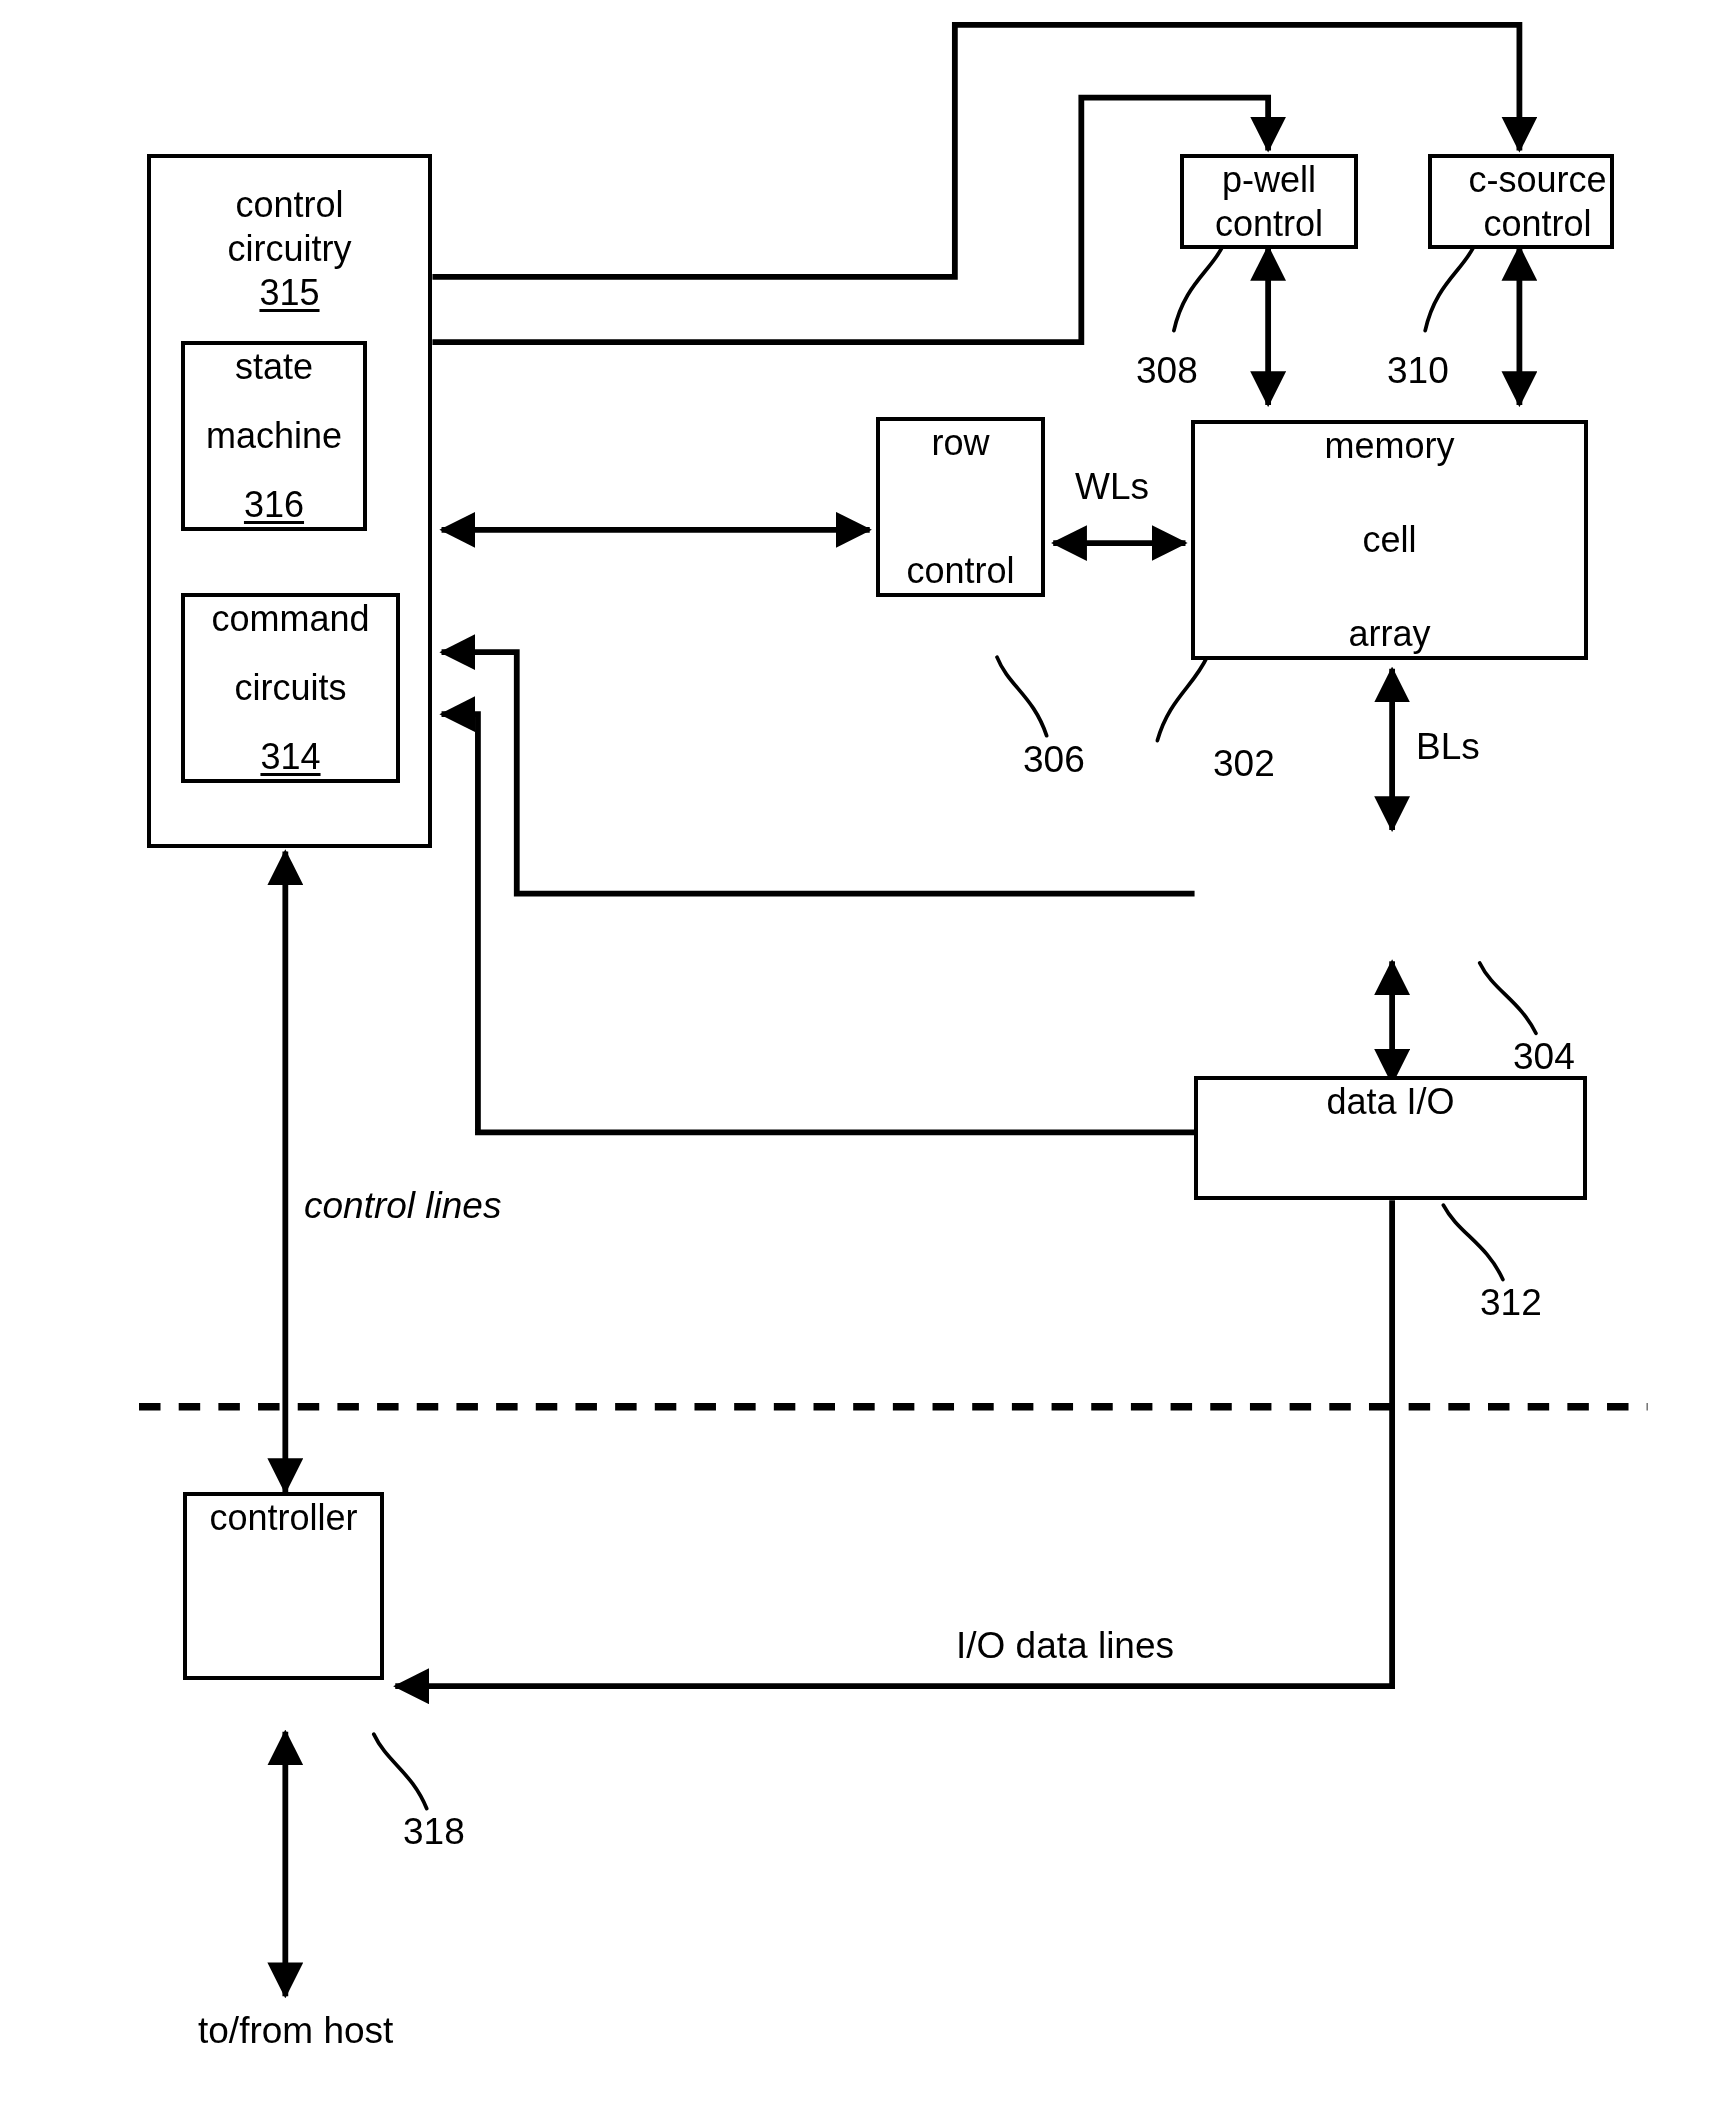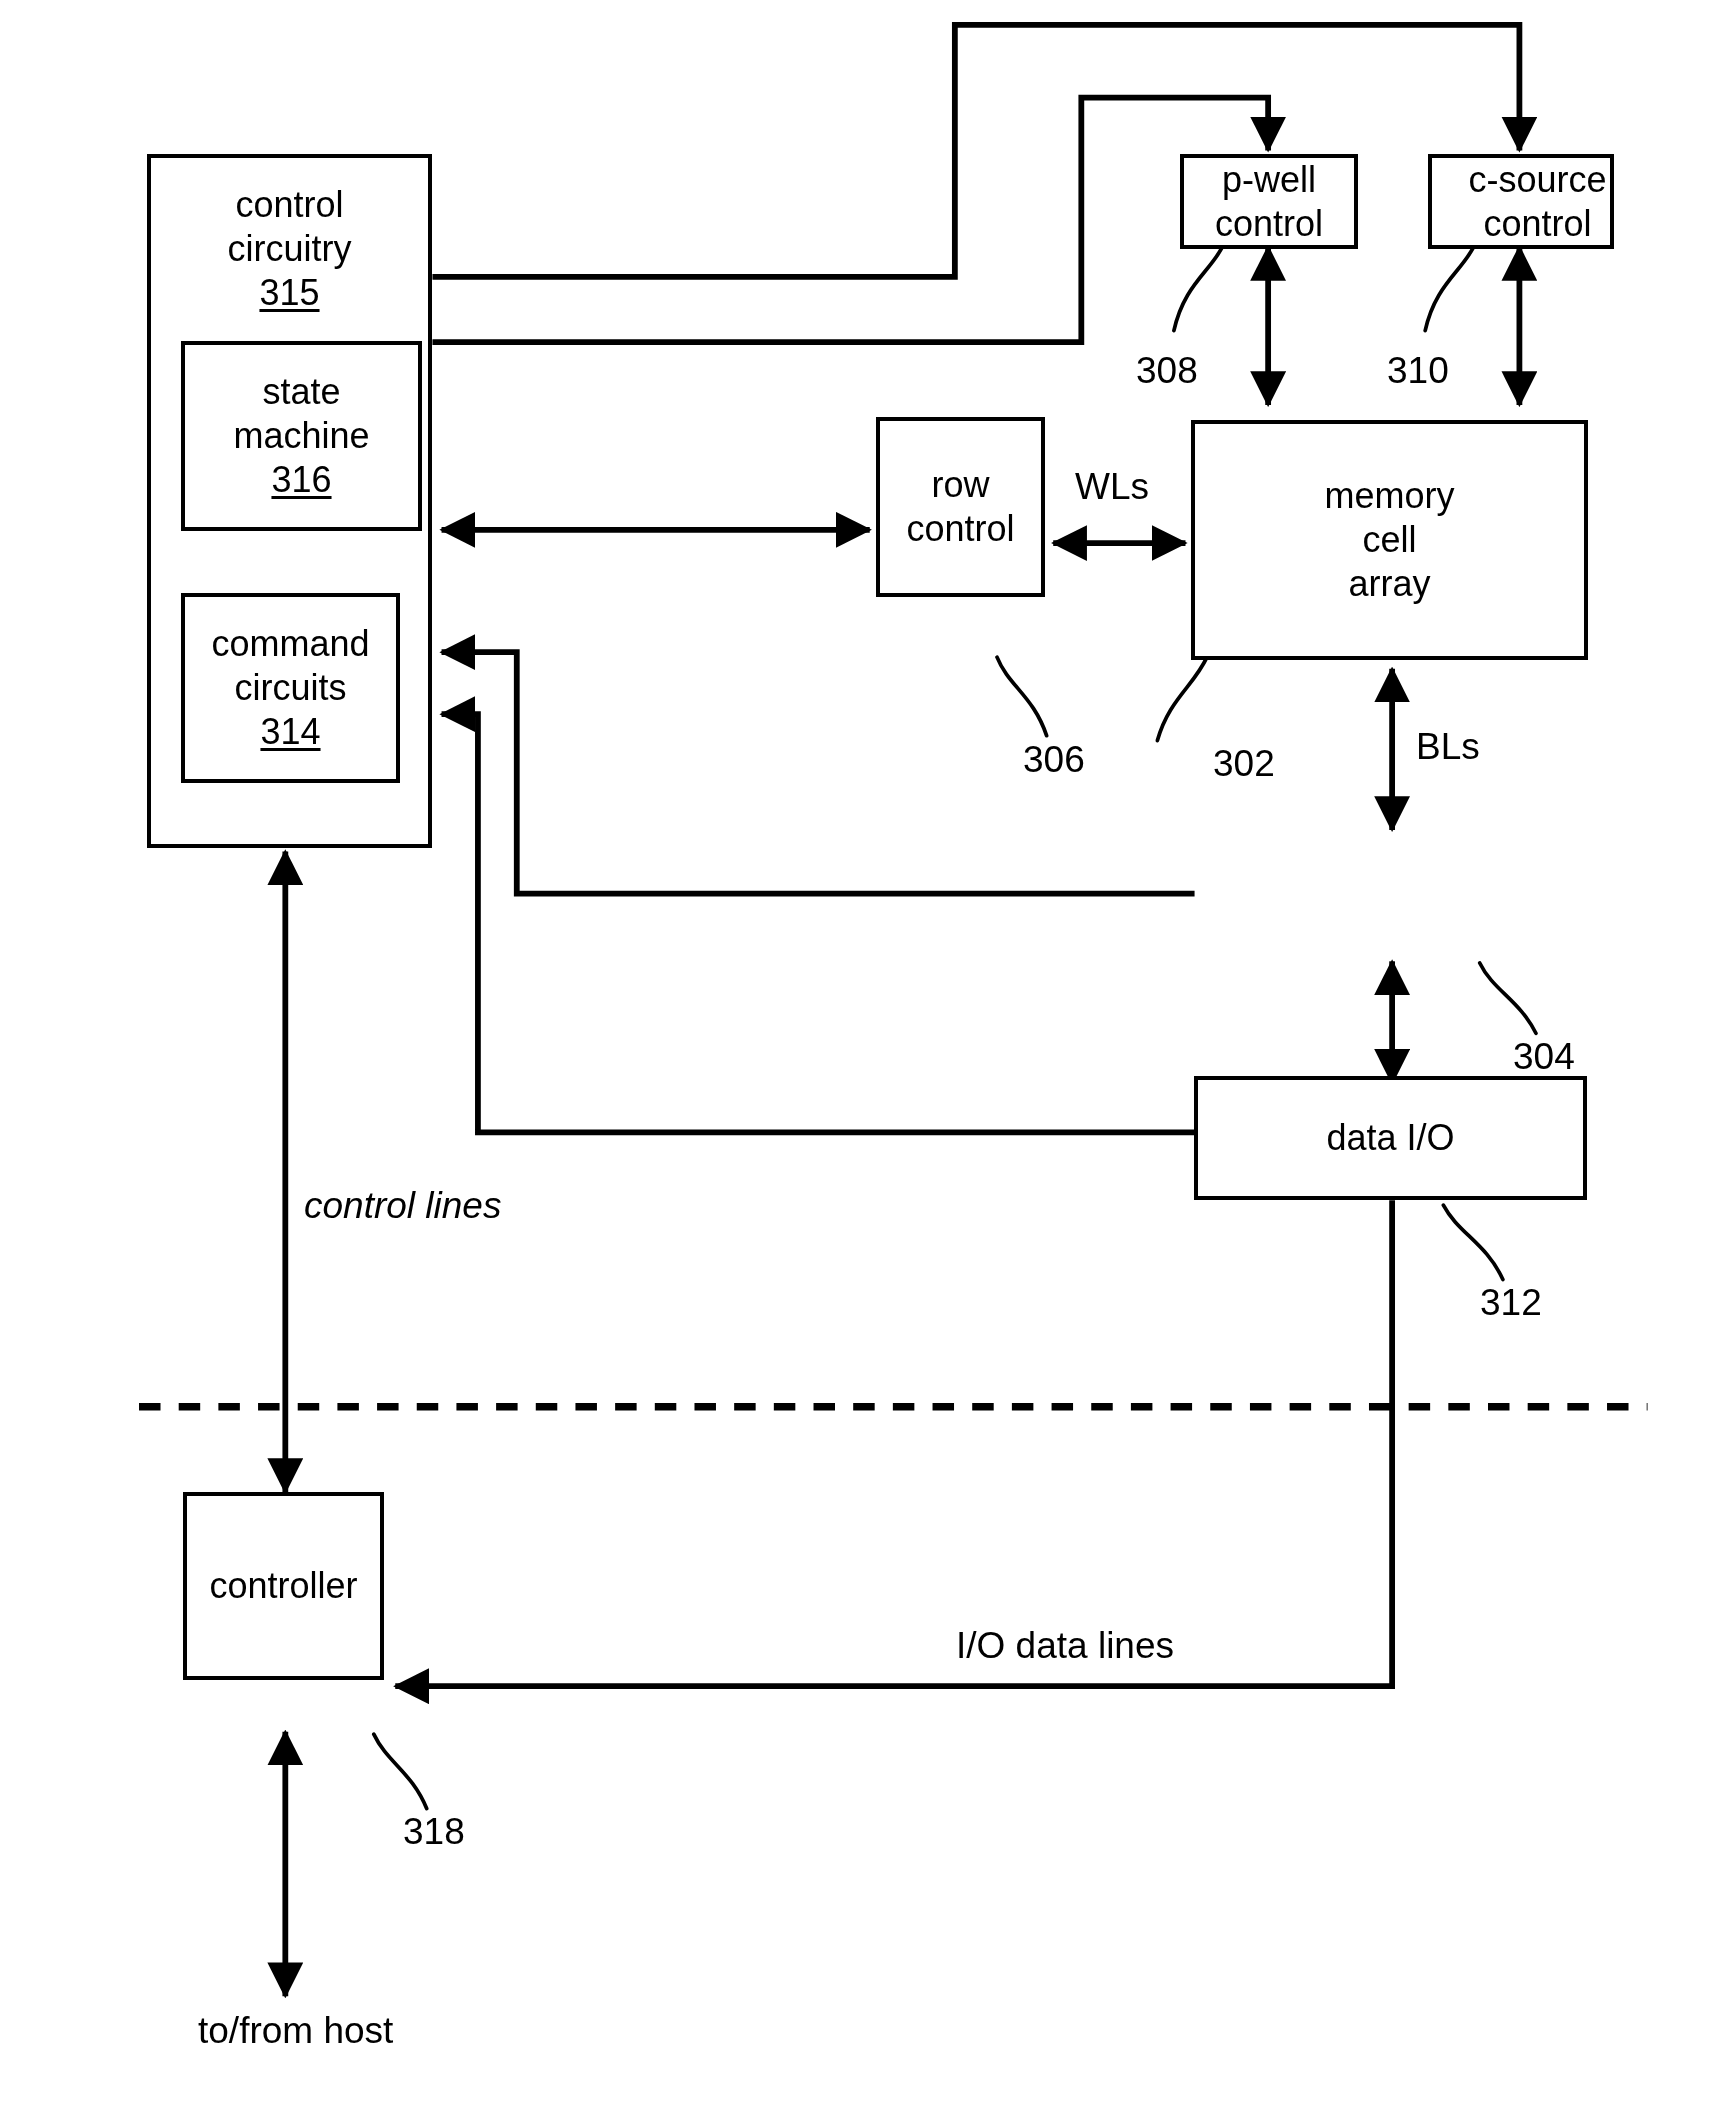--- a/index.html
+++ b/index.html
@@ -23,21 +23,21 @@
     height: 2121px;
   }
   .box {
     position: absolute;
     box-sizing: border-box;
     border: 4.1px solid #000000;
     background: #ffffff;
     display: flex;
     flex-direction: column;
     align-items: center;
-    justify-content: center;
+    justify-content: space-between;
     text-align: center;
     color: #000000;
     line-height: 1.22;
   }
   .box-line {
     display: block;
     white-space: nowrap;
   }
   .ref-num {
     display: block;
@@ -111,21 +111,21 @@
       <path d="M 452 2098 C 468 2132 498 2144 516 2188"></path>
     </g>
   </svg>
 
   <div class="box fs-box" style="left:147px; top:154px; width:285px; height:694px; justify-content:flex-start; padding-top:25px;">
     <span class="box-line">control</span>
     <span class="box-line">circuitry</span>
     <span class="ref-num">315</span>
   </div>
 
-  <div class="box fs-box" style="left:181px; top:341px; width:241px; height:190px;">
+  <div class="box fs-box" style="left:181px; top:341px; width:186px; height:190px;">
     <span class="box-line">state</span>
     <span class="box-line">machine</span>
     <span class="ref-num">316</span>
   </div>
 
   <div class="box fs-box" style="left:181px; top:593px; width:219px; height:190px;">
     <span class="box-line">command</span>
     <span class="box-line">circuits</span>
     <span class="ref-num">314</span>
   </div>

